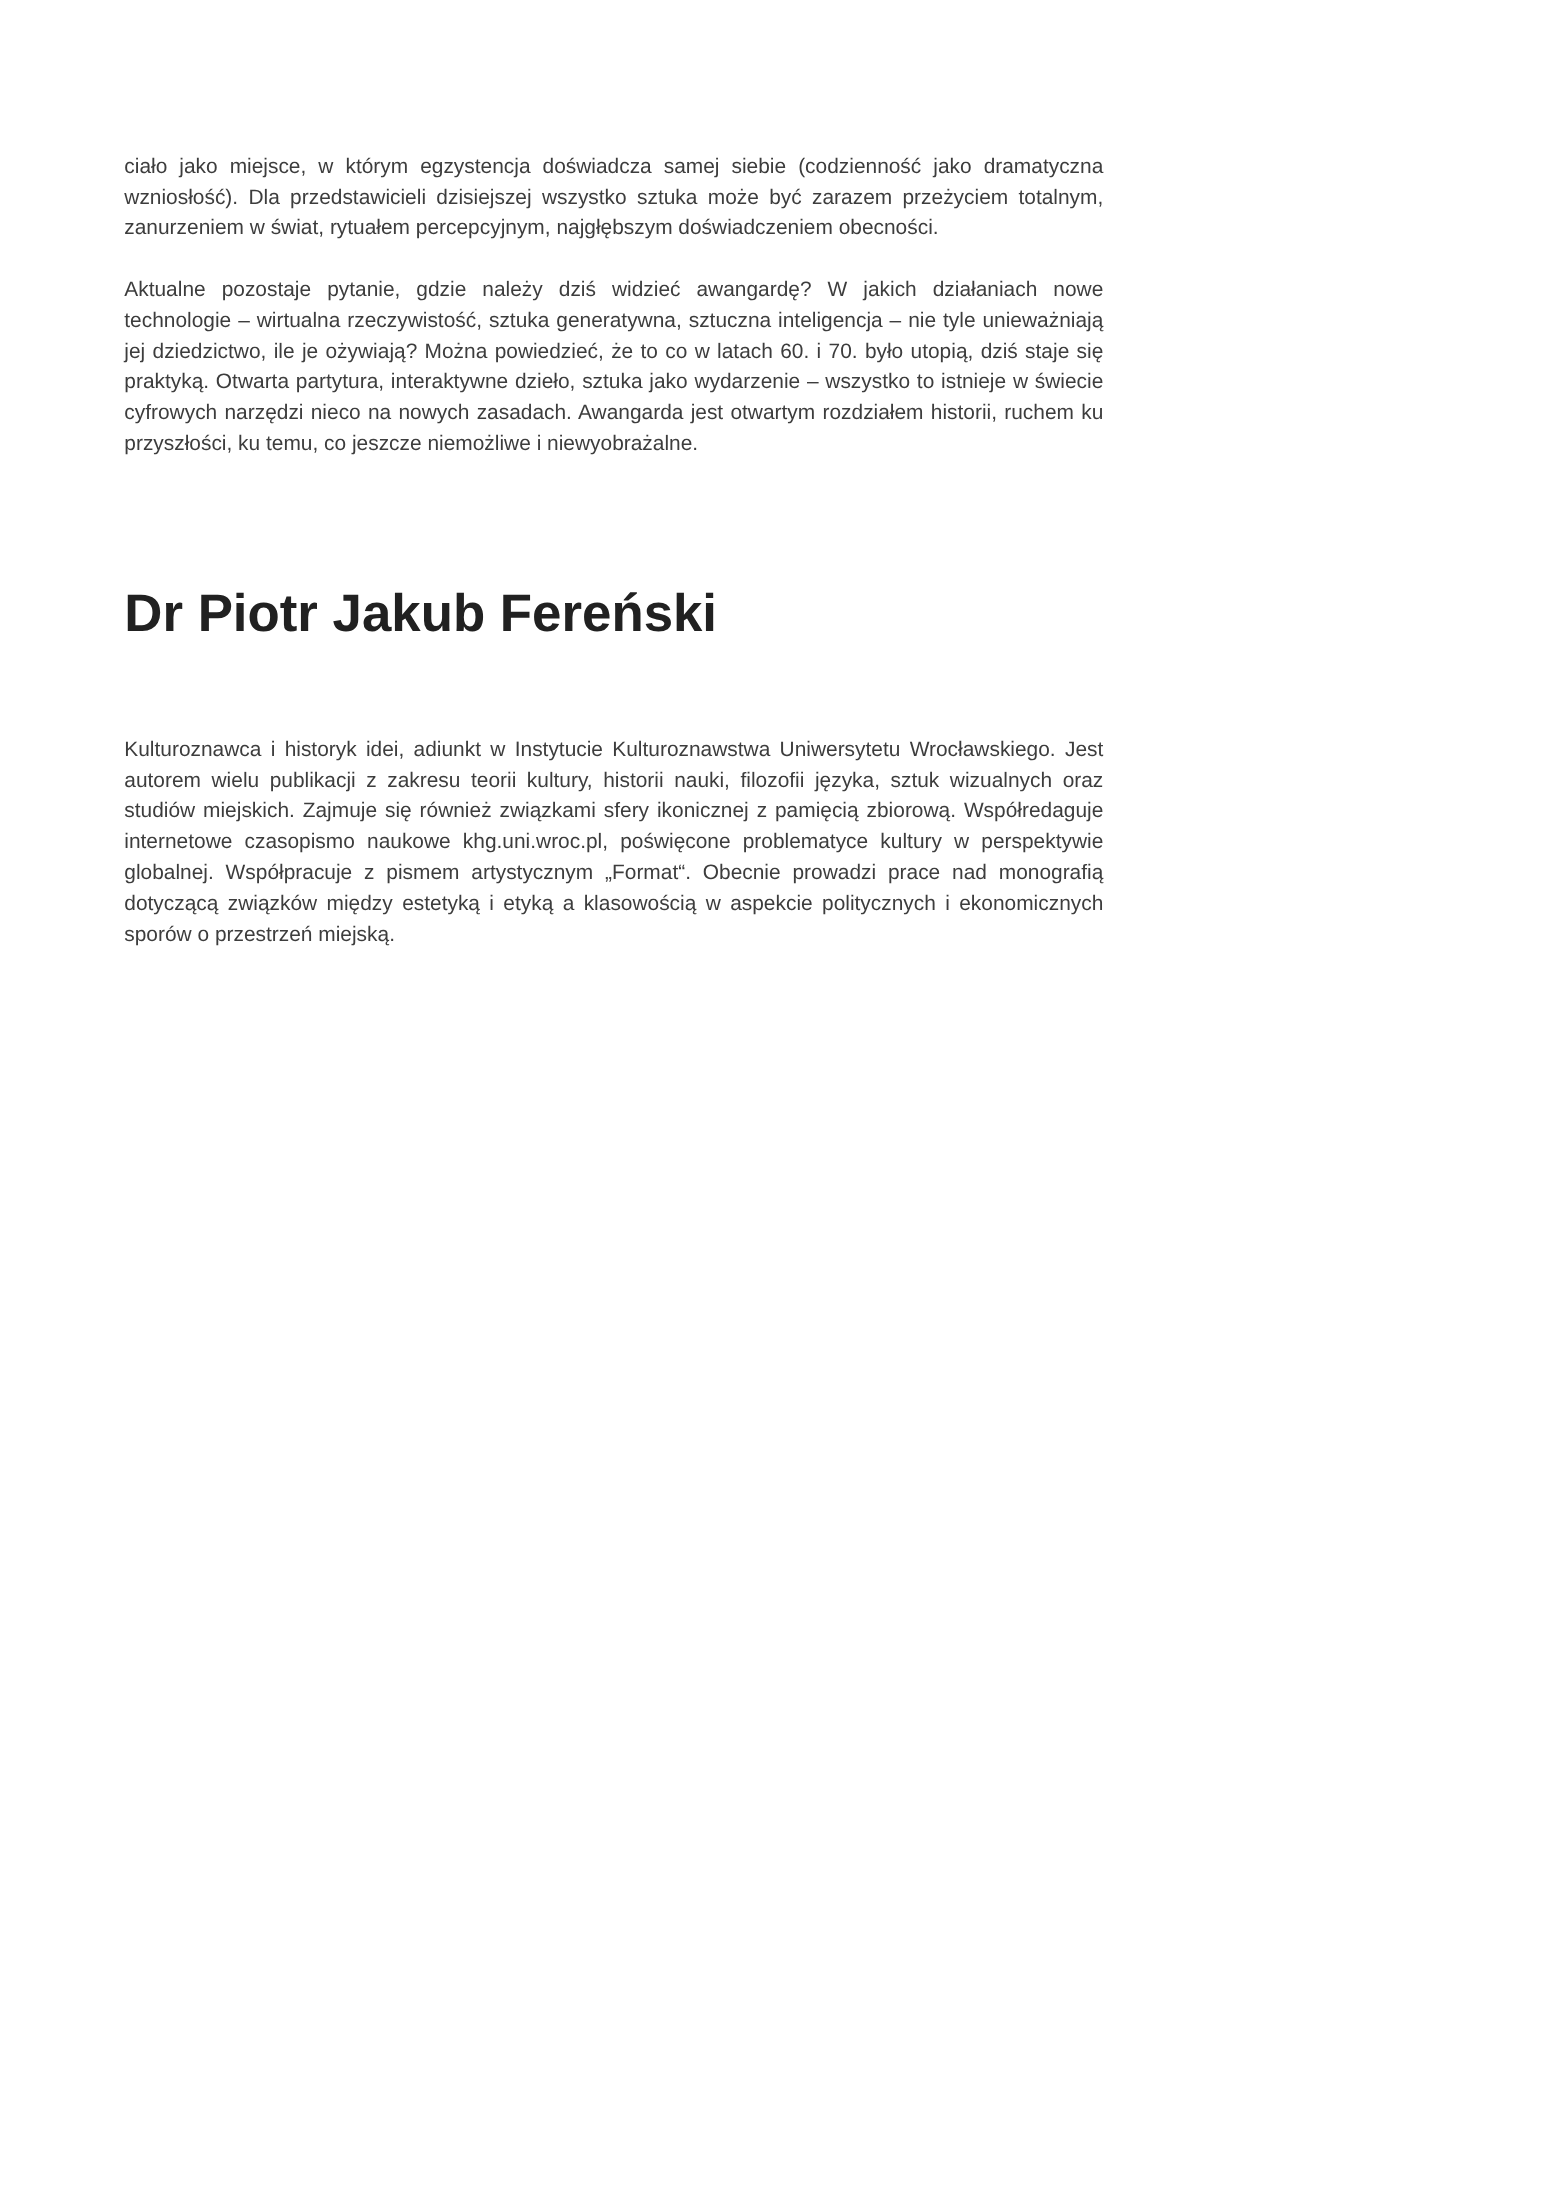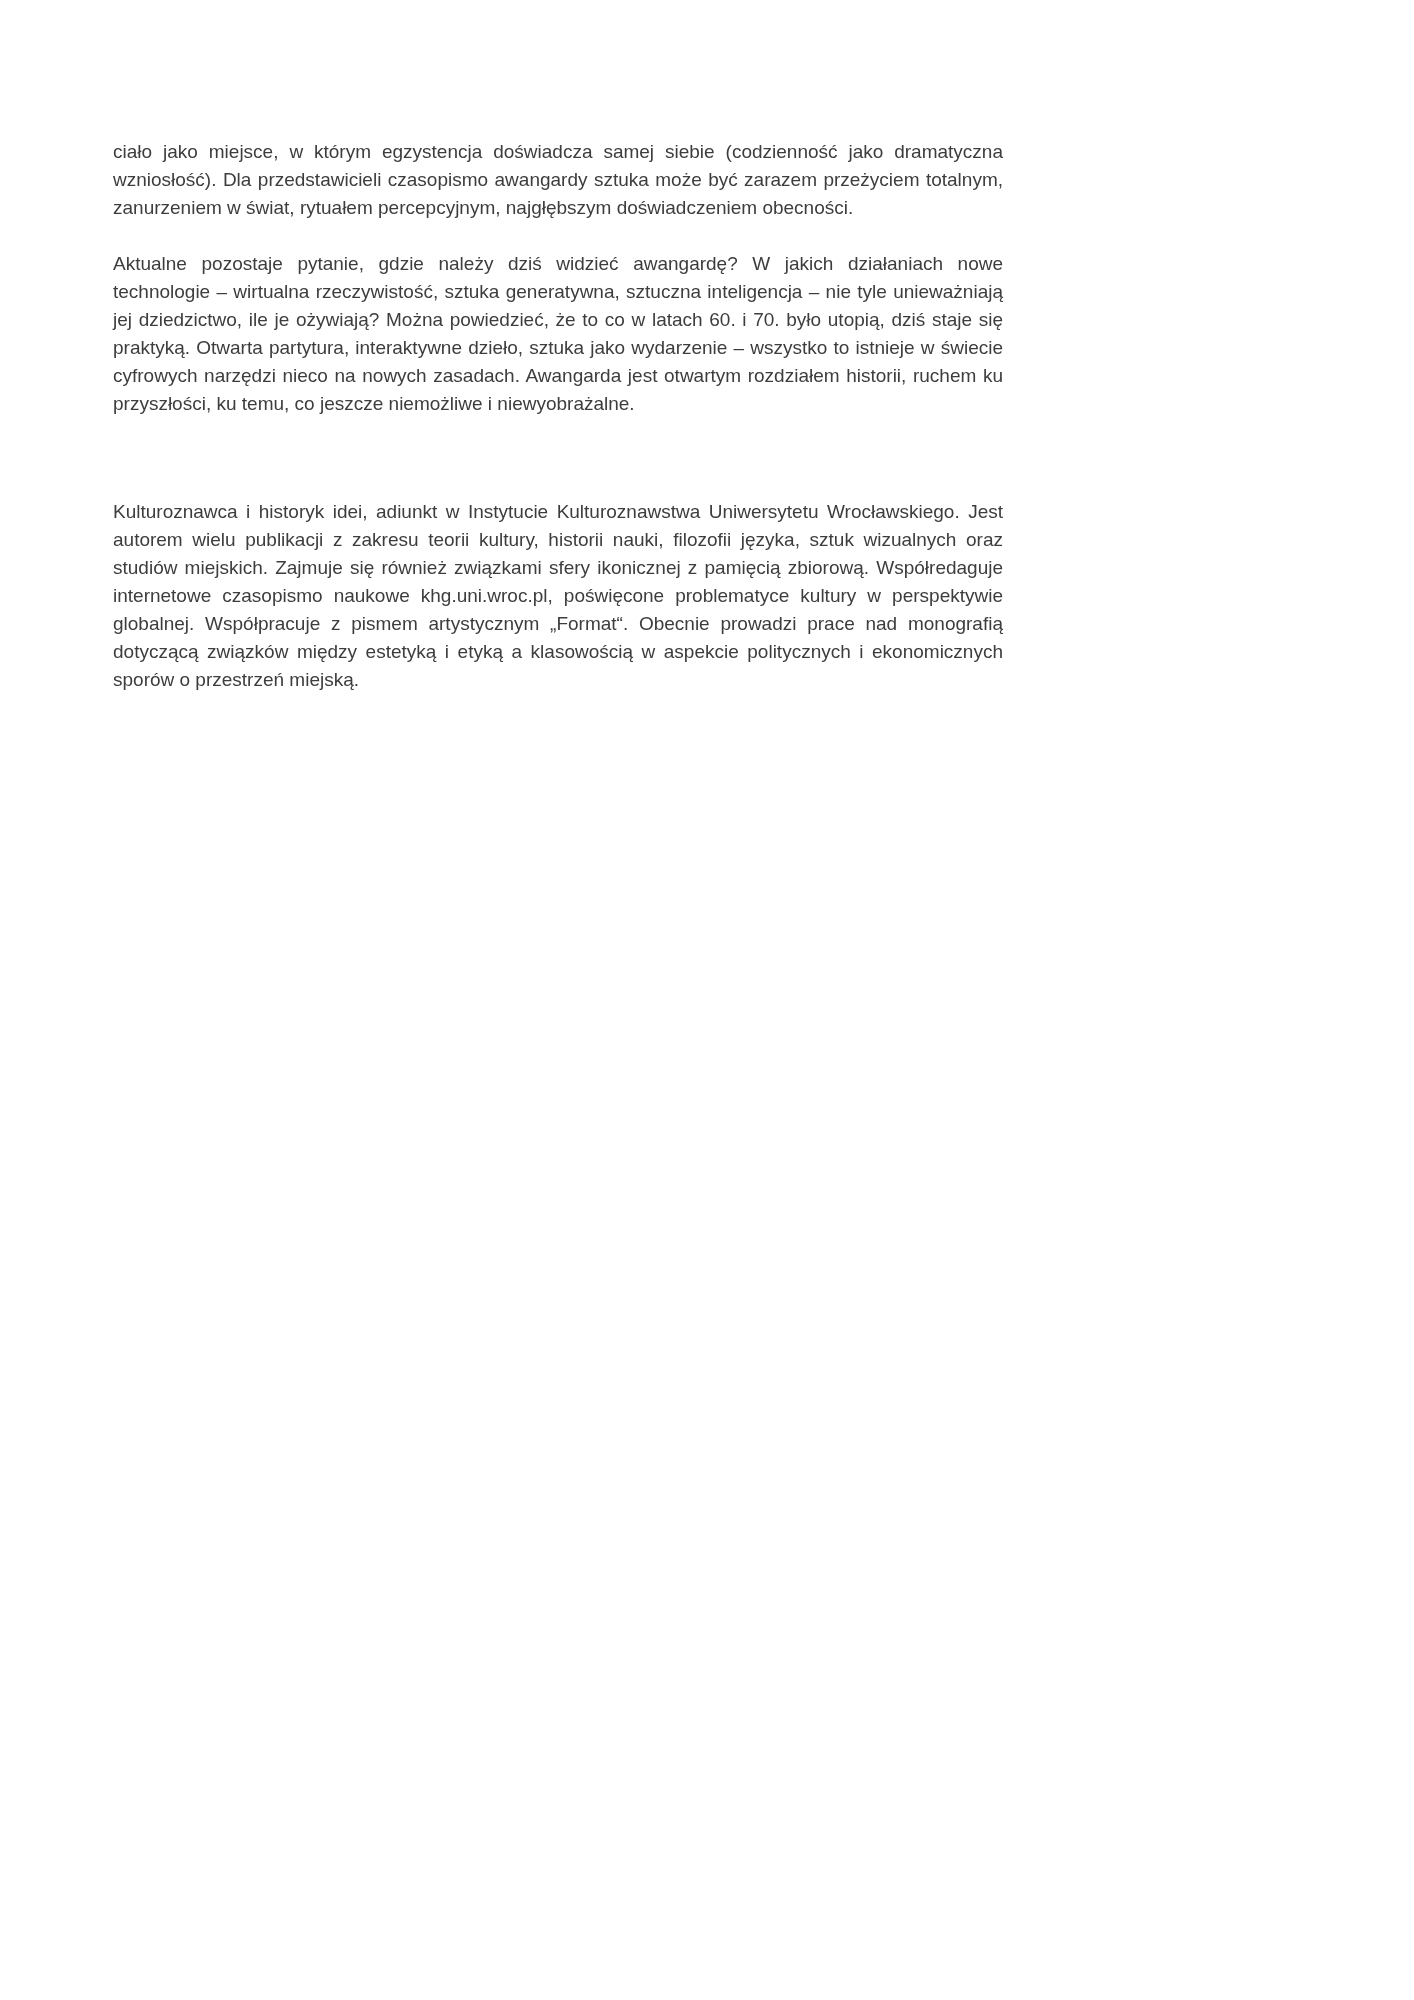--- a/index.html
+++ b/index.html
@@ -42,17 +42,18 @@
   }
   .bio {
     margin: 80px 0 12px 0;
   }
 </style>
 </head>
 <body>
 
 <div class="page">
   <div class="content">
-    <p class="body-text">ciało jako miejsce, w którym egzystencja doświadcza samej siebie (codzienność jako dramatyczna wzniosłość). Dla przedstawicieli czasopismo awangardy sztuka może być zarazem przeżyciem totalnym, zanurzeniem w świat, rytuałem percepcyjnym, najgłębszym doświadczeniem obecności.</p>
+    <p class="body-text">ciało jako miejsce, w którym egzystencja doświadcza samej siebie (codzienność jako dramatyczna wzniosłość). Dla przedstawicieli dzisiejszej wszystko sztuka może być zarazem przeżyciem totalnym, zanurzeniem w świat, rytuałem percepcyjnym, najgłębszym doświadczeniem obecności.</p>
     <p class="body-text last-intro">Aktualne pozostaje pytanie, gdzie należy dziś widzieć awangardę? W jakich działaniach nowe technologie – wirtualna rzeczywistość, sztuka generatywna, sztuczna inteligencja – nie tyle unieważniają jej dziedzictwo, ile je ożywiają? Można powiedzieć, że to co w latach 60. i 70. było utopią, dziś staje się praktyką. Otwarta partytura, interaktywne dzieło, sztuka jako wydarzenie – wszystko to istnieje w świecie cyfrowych narzędzi nieco na nowych zasadach. Awangarda jest otwartym rozdziałem historii, ruchem ku przyszłości, ku temu, co jeszcze niemożliwe i niewyobrażalne.</p>
+    <h1 class="heading">Dr Piotr Jakub Fereński</h1>
     <p class="body-text bio">Kulturoznawca i historyk idei, adiunkt w Instytucie Kulturoznawstwa Uniwersytetu Wrocławskiego. Jest autorem wielu publikacji z zakresu teorii kultury, historii nauki, filozofii języka, sztuk wizualnych oraz studiów miejskich. Zajmuje się również związkami sfery ikonicznej z pamięcią zbiorową. Współredaguje internetowe czasopismo naukowe khg.uni.wroc.pl, poświęcone problematyce kultury w perspektywie globalnej. Współpracuje z pismem artystycznym „Format“. Obecnie prowadzi prace nad monografią dotyczącą związków między estetyką i etyką a klasowością w aspekcie politycznych i ekonomicznych sporów o przestrzeń miejską.</p>
   </div>
 </div>
 
 </body></html>

